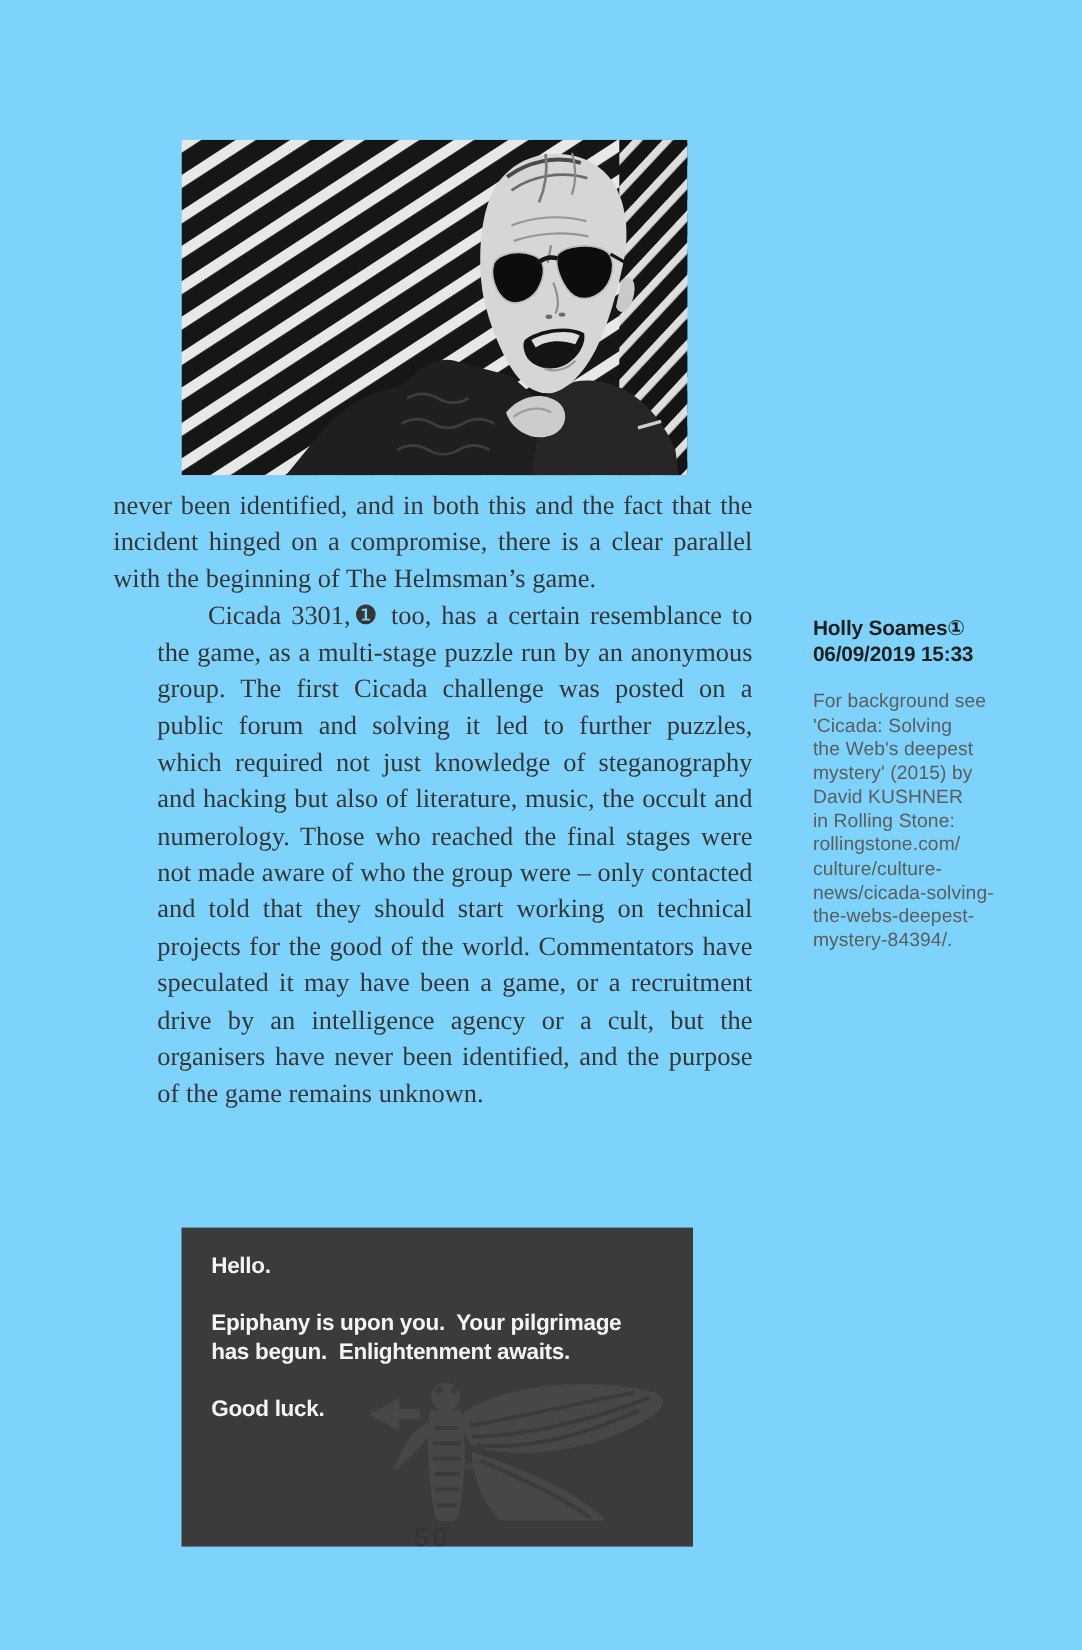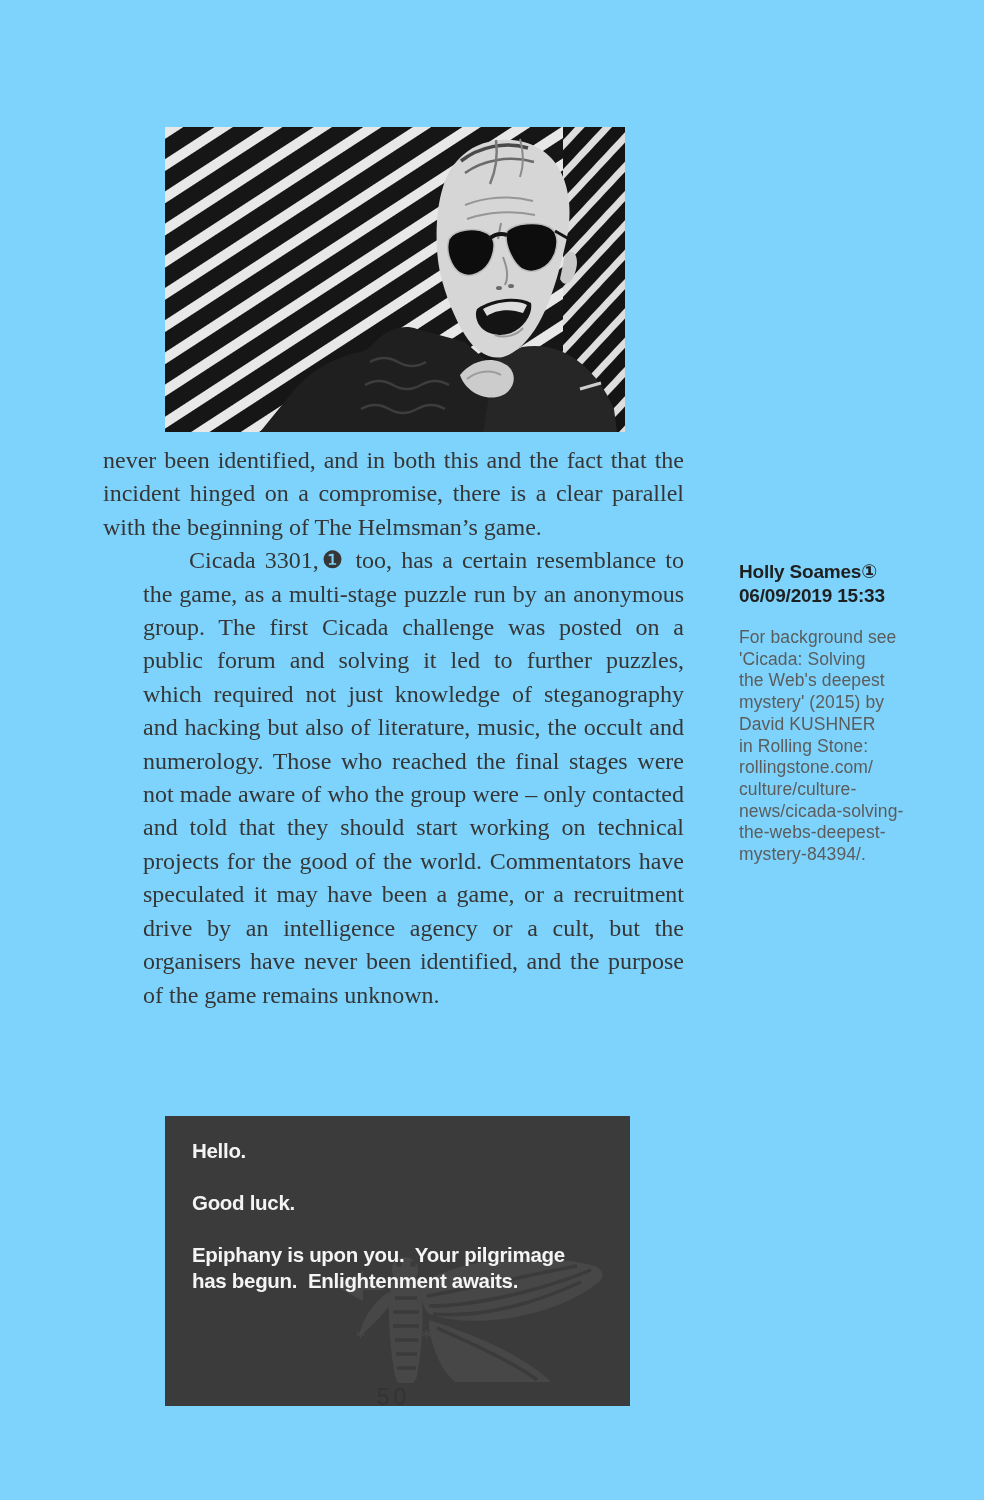--- a/index.html
+++ b/index.html
@@ -156,21 +156,21 @@
       <g stroke="#3b3b3b" stroke-width="3.5" fill="none">
         <path d="M96,58 C150,58 220,38 258,22"></path>
         <path d="M94,48 C140,40 200,26 244,18"></path>
         <path d="M100,66 C150,70 200,56 248,34"></path>
         <path d="M62,50 L84,50 M60,64 L86,64 M60,78 L86,78 M62,92 L85,92 M63,106 L84,106 M64,120 L83,120"></path>
         <path d="M104,80 C140,96 180,114 204,132"></path>
       </g>
     </svg>
     <div class="content">
       <p>Hello.</p>
+      <p>Epiphany is upon you.  Your pilgrimage has begun.  Enlightenment awaits.</p>
       <p>Good luck.</p>
-      <p>Epiphany is upon you.  Your pilgrimage has begun.  Enlightenment awaits.</p>
     </div>
   </div>
 
   <div class="asterisks">* * *</div>
   <div class="page-num">50</div>
 
 </div>
 
 </body></html>

